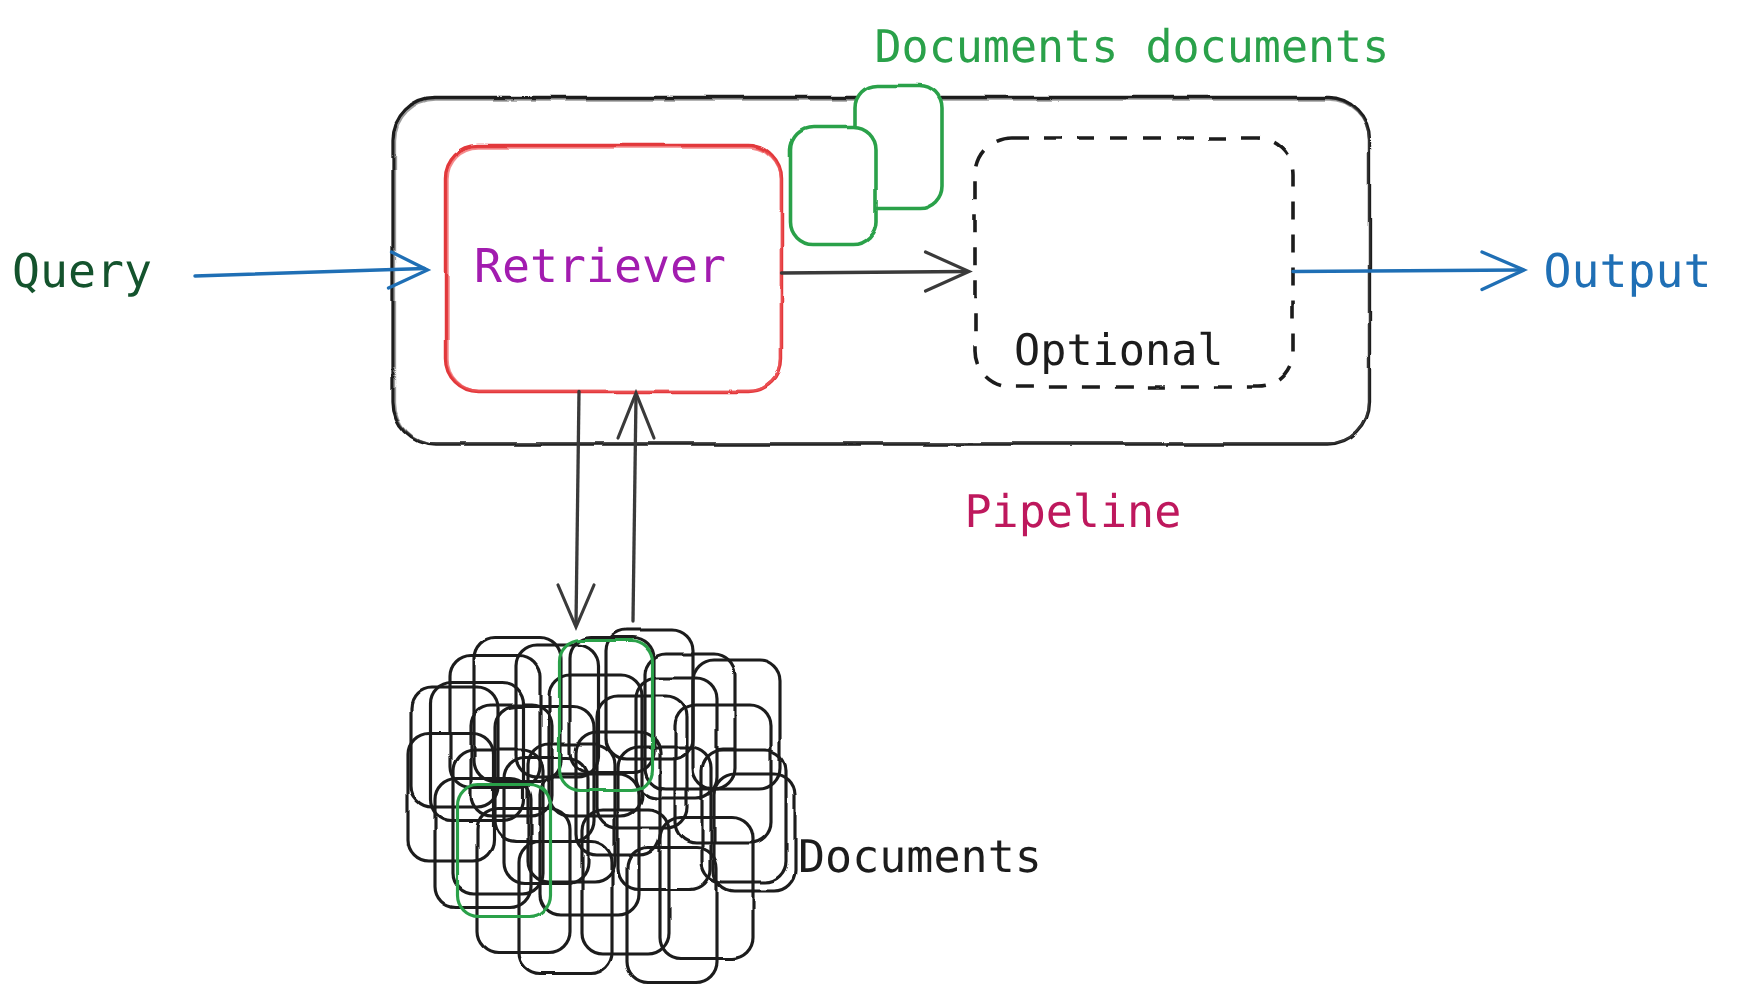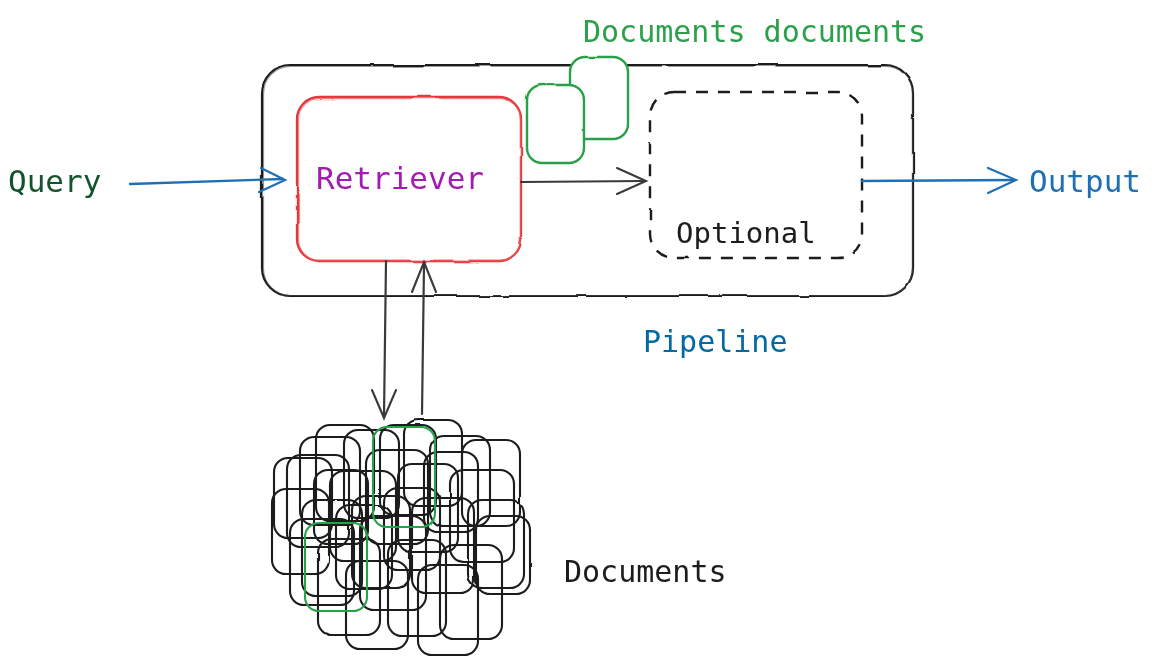--- a/index.html
+++ b/index.html
@@ -59,29 +59,28 @@
     left: 676px;
     top: 136px;
     font-size: 29px;
     color: #1c1c1c;
     line-height: 39px;
   }
   .lbl-pipeline {
     left: 643px;
     top: 324px;
     font-size: 30px;
-    color: #0369a1;
+    color: #be185d;
     text-align: right;
   }
   .lbl-documents {
     left: 532px;
     top: 554px;
     font-size: 30px;
     color: #1c1c1c;
-    padding-left: 32px;
   }
 </style>
 </head>
 <body>
 
 <div id="stage">
 
   <svg id="diagram-svg" viewBox="0 0 1169 659" xmlns="http://www.w3.org/2000/svg">
     <defs>
       <filter id="rough" x="-20%" y="-20%" width="140%" height="140%">

